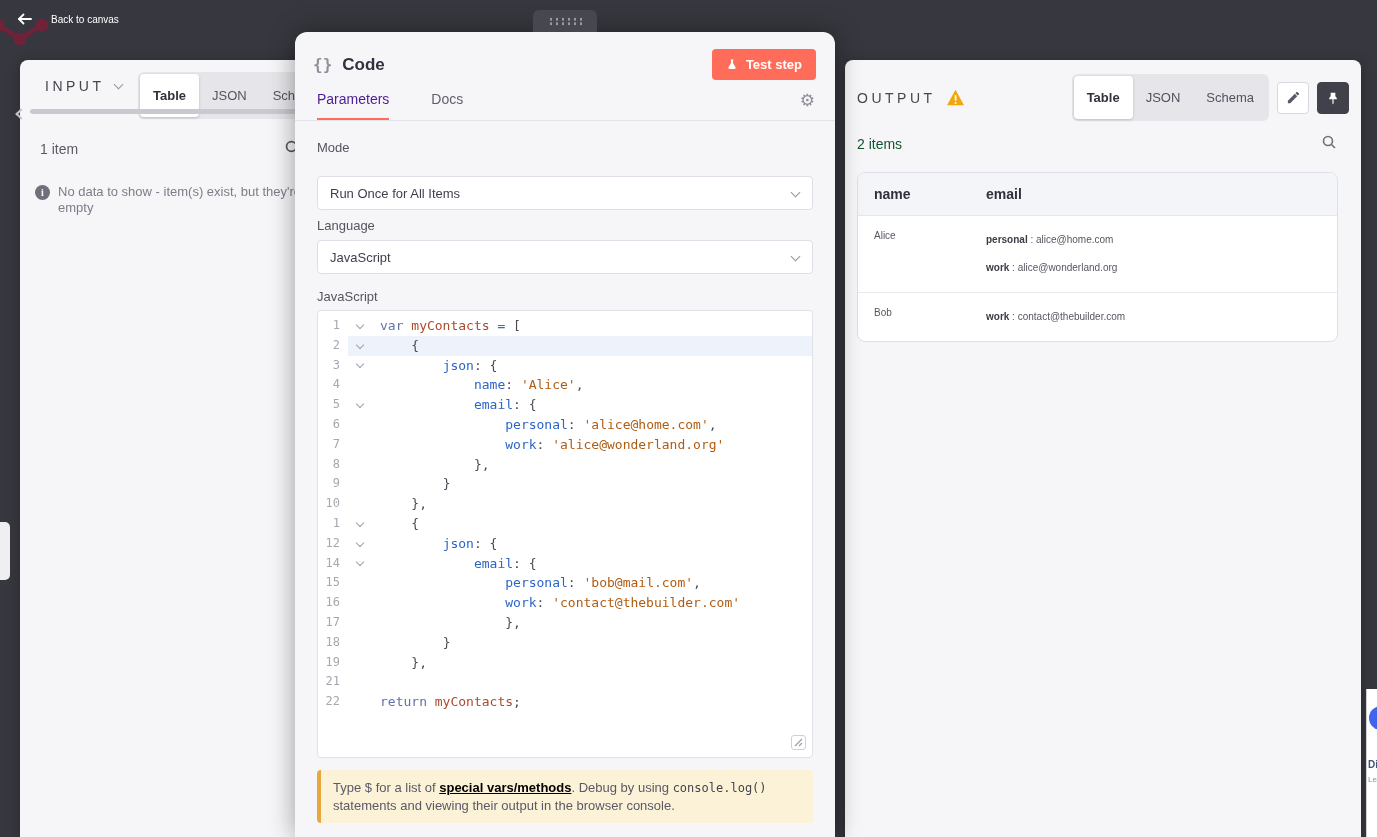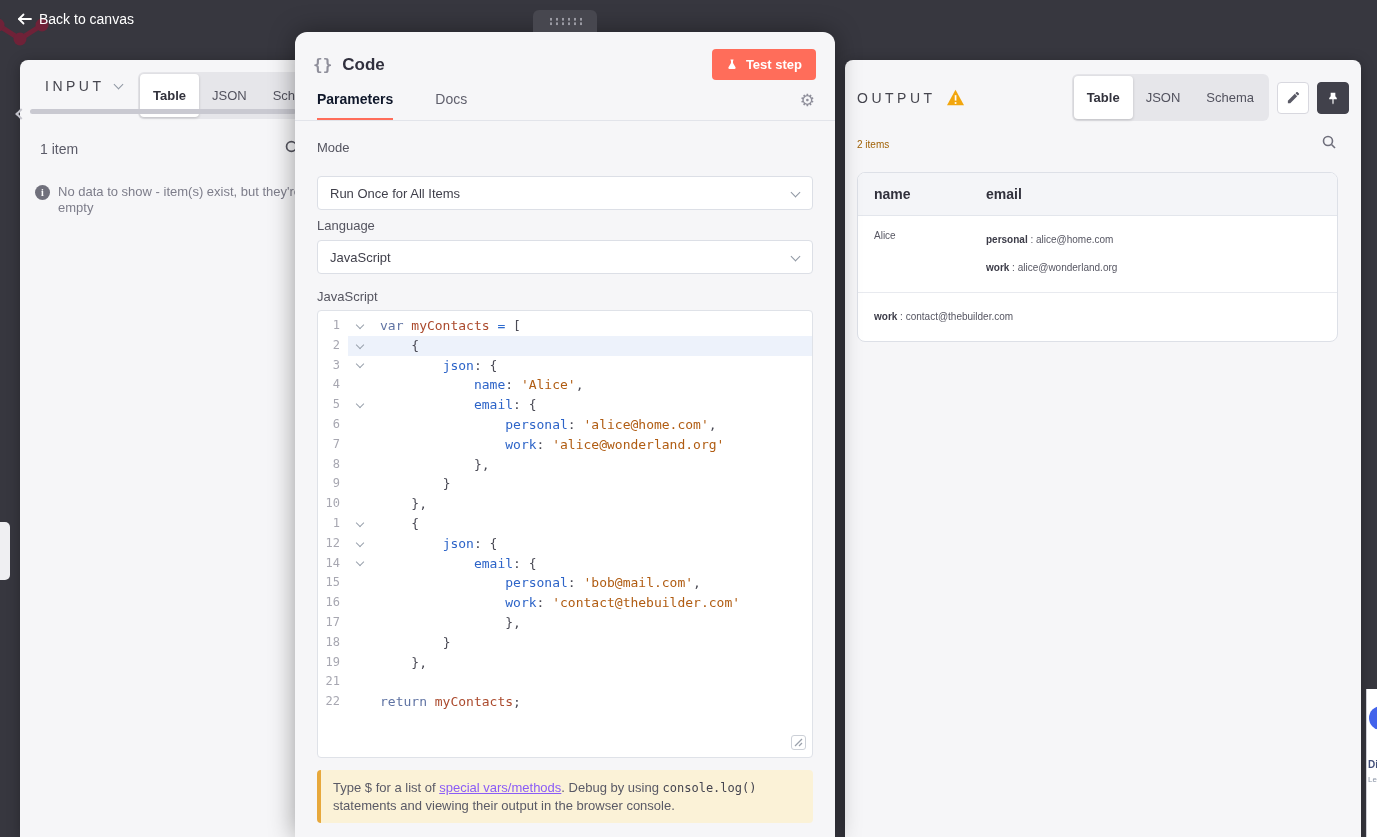--- a/index.html
+++ b/index.html
@@ -1,20 +1,20 @@
 <!DOCTYPE html>
 <html><head>
 <meta charset="utf-8">
 <style>
   *{margin:0;padding:0;box-sizing:border-box}
   body{background:#1e1e24;font-family:"Liberation Sans",sans-serif}
   #screen{position:relative;width:1377px;height:837px;overflow:hidden;background:#37373f}
 
   
-  .back{position:absolute;left:16px;top:11px;display:flex;align-items:center;gap:6px;color:#fff;font-size:14px;z-index:2;cursor:pointer}
+  .back{position:absolute;left:16px;top:11px;display:flex;align-items:center;gap:18px;color:#fff;font-size:10px;z-index:2;cursor:pointer}
   .logo{position:absolute;left:-8px;top:14px;z-index:1}
 
   
   .panel{position:absolute;background:#f6f6f8;box-shadow:0 2px 14px rgba(0,0,0,.28)}
   #input-panel{left:20px;top:60px;width:570px;height:777px;border-radius:8px 8px 0 0;z-index:1}
   #output-panel{left:845px;top:60px;width:516px;height:813px;border-radius:8px 8px 0 0;z-index:1}
 
   .panel-title{font-size:14px;font-weight:400;letter-spacing:3.5px;color:#45454e}
   .seg{display:inline-flex;align-items:center;background:#e6e6ea;border-radius:6px;padding:2px}
   .seg-item{padding:14px 13px;font-size:13px;color:#52525e;border-radius:4px;cursor:pointer;white-space:nowrap}
@@ -38,21 +38,21 @@
   #modal{position:absolute;left:295px;top:32px;width:540px;height:805px;background:#f6f6f8;border-radius:12px 12px 0 0;box-shadow:0 0 26px rgba(0,0,0,.38);z-index:5}
   #drag-handle{position:absolute;left:533px;top:10px;width:64px;height:22px;background:#47474f;border-radius:6px 6px 0 0;z-index:6;display:flex;align-items:center;justify-content:center;cursor:grab}
   .dots{width:34px;height:9px;background-image:radial-gradient(circle,#9a9aa3 1.2px,transparent 1.4px);background-size:6px 4.5px}
 
   .modal-head{position:absolute;left:18px;top:17px;right:19px;display:flex;align-items:center;gap:10px}
   .braces{font-family:"DejaVu Sans Mono",monospace;font-size:16px;color:#8f8f9b;font-weight:700}
   .modal-title{font-size:17px;font-weight:700;color:#31303e}
   .test-btn{margin-left:auto;background:#ff6d5a;color:#fff;font-size:13px;font-weight:700;border:none;border-radius:4px;padding:8px 14px;display:flex;align-items:center;gap:8px;cursor:pointer}
   .modal-tabs{position:absolute;left:22px;top:59px;display:flex;gap:42px}
   .mtab{font-size:14px;color:#5f5f6c;padding-bottom:11px;cursor:pointer}
-  .mtab.active{color:#0f172a;font-weight:700;border-bottom:2px solid #ff6d5a}
+  .mtab.active{color:#4c1d95;font-weight:400;border-bottom:2px solid #ff6d5a}
   .mdivider{position:absolute;left:0;top:88px;width:100%;height:1px;background:#e2e4ea}
   .gear{position:absolute;right:20px;top:60px;font-size:17px;color:#8f8f9b;cursor:pointer;line-height:1}
 
   .flabel{position:absolute;left:22px;font-size:13px;color:#555560}
   .select{position:absolute;left:22px;right:22px;height:34px;background:#fff;border:1px solid #dcdfe6;border-radius:4px;display:flex;align-items:center;padding:0 12px;font-size:13px;color:#3f3f4a;cursor:pointer}
   .select .chev{position:absolute;right:13px;top:12px}
 
   
   #editor{position:absolute;left:22px;right:22px;top:278px;height:448px;background:#fff;border:1px solid #dfe2e8;border-radius:4px;overflow:hidden;padding-top:5px;cursor:text}
   .ed-line{display:flex;height:19.8px;line-height:19.8px;font-family:"DejaVu Sans Mono",monospace;font-size:13px}
@@ -65,31 +65,31 @@
   .tk-vr{color:#ab4a2d}
   .tk-op{color:#2d6bcf}
   .tk-key{color:#2d64c8}
   .tk-str{color:#b05c12}
   .tk-pu{color:#4a4a55}
   .tk-pl{color:#3c3c46}
   .resize-handle{position:absolute;right:6px;bottom:7px;width:15px;height:15px;background:#fff;border:1px solid #ccd0d7;border-radius:3px;display:flex;align-items:center;justify-content:center;cursor:nwse-resize}
 
   
   #hint{position:absolute;left:22px;right:22px;top:738px;background:#fbf2d7;border-left:4px solid #e7a83c;border-radius:4px;padding:9px 12px;font-size:13px;color:#5a5a66;line-height:17px}
-  .hint-link{color:#8b5cf6;text-decoration:underline;cursor:pointer;font-weight:400}
+  .hint-link{color:#000000;text-decoration:underline;cursor:pointer;font-weight:700}
   .hint-code{font-family:"DejaVu Sans Mono",monospace;font-size:12px;color:#44444f}
 
   
   .out-head{position:absolute;left:12px;top:14px;right:12px;display:flex;align-items:center}
   .out-title-group{display:flex;align-items:center;gap:10px}
   .out-actions{margin-left:auto;display:flex;gap:8px;align-items:center}
   .icon-btn{width:32px;height:32px;border-radius:4px;border:1px solid #d8d8df;background:#fff;display:flex;align-items:center;justify-content:center;cursor:pointer}
   .icon-btn.dark{background:#41414b;border-color:#41414b}
   .out-sub{position:absolute;left:12px;top:74px;right:24px;display:flex;align-items:center}
-  .out-sub .count{font-size:10px;color:#a16207}
+  .out-sub .count{font-size:14px;color:#14532d}
   .out-sub .search{margin-left:auto;cursor:pointer}
 
   #out-table{position:absolute;left:12px;top:112px;width:481px;background:#fff;border:1px solid #dde0e7;border-radius:8px;overflow:hidden}
   .thead{display:flex;background:#f4f5f8;border-bottom:1px solid #e3e6ec}
   .th{padding:13px 16px;font-size:14px;font-weight:700;color:#31313c}
   .col-name{width:112px;flex:none}
   .col-email{flex:1}
   .trow{display:flex;border-bottom:1px solid #e8eaef}
   .trow:last-child{border-bottom:none}
   .td{padding:14px 16px;font-size:10px;color:#565662}
@@ -358,20 +358,21 @@
         </div>
       <div id="table-body">
           <div class="trow">
             <div class="td col-name">Alice</div>
             <div class="td col-email">
               <div class="kv"><span class="k">personal</span><span class="v"> : alice@home.com</span></div>
               <div class="kv"><span class="k">work</span><span class="v"> : alice@wonderland.org</span></div>
             </div>
           </div>
           <div class="trow">
+            <div class="td col-name">Bob</div>
             <div class="td col-email">
               <div class="kv"><span class="k">work</span><span class="v"> : contact@thebuilder.com</span></div>
             </div>
           </div>
         </div>
     </div>
   </div>
 
   <div id="side-widget">
     <div class="w-avatar"></div>

